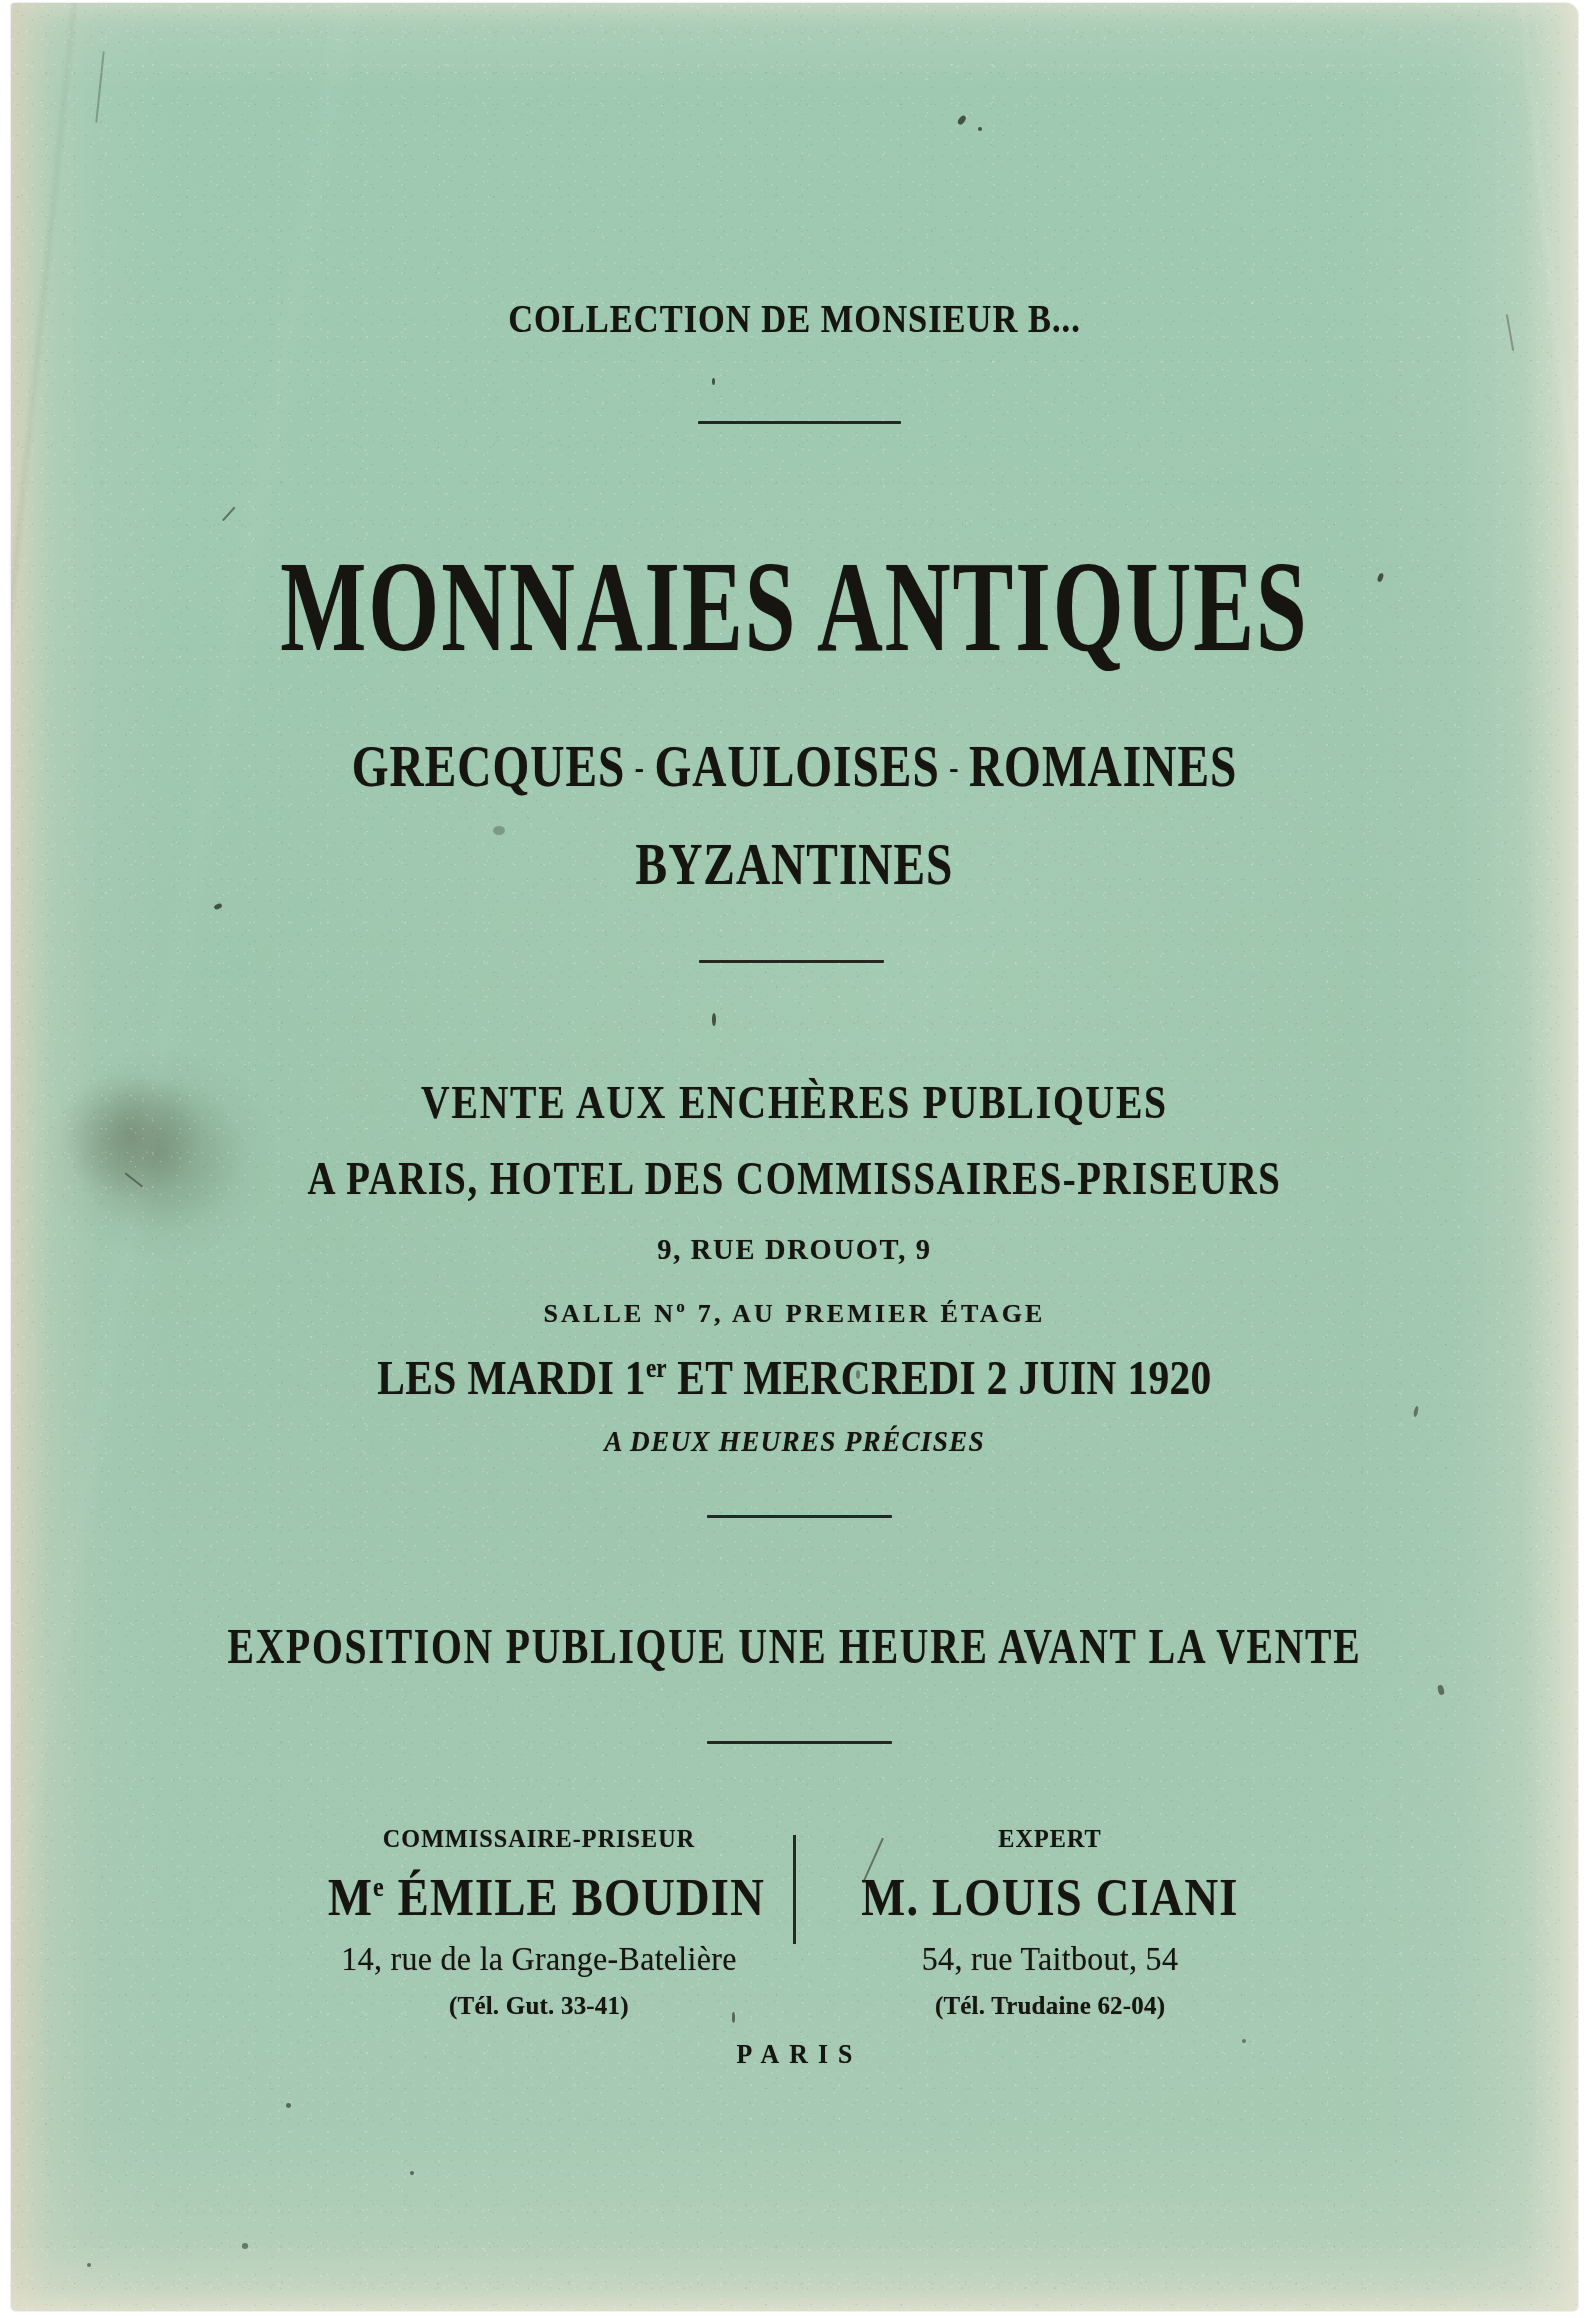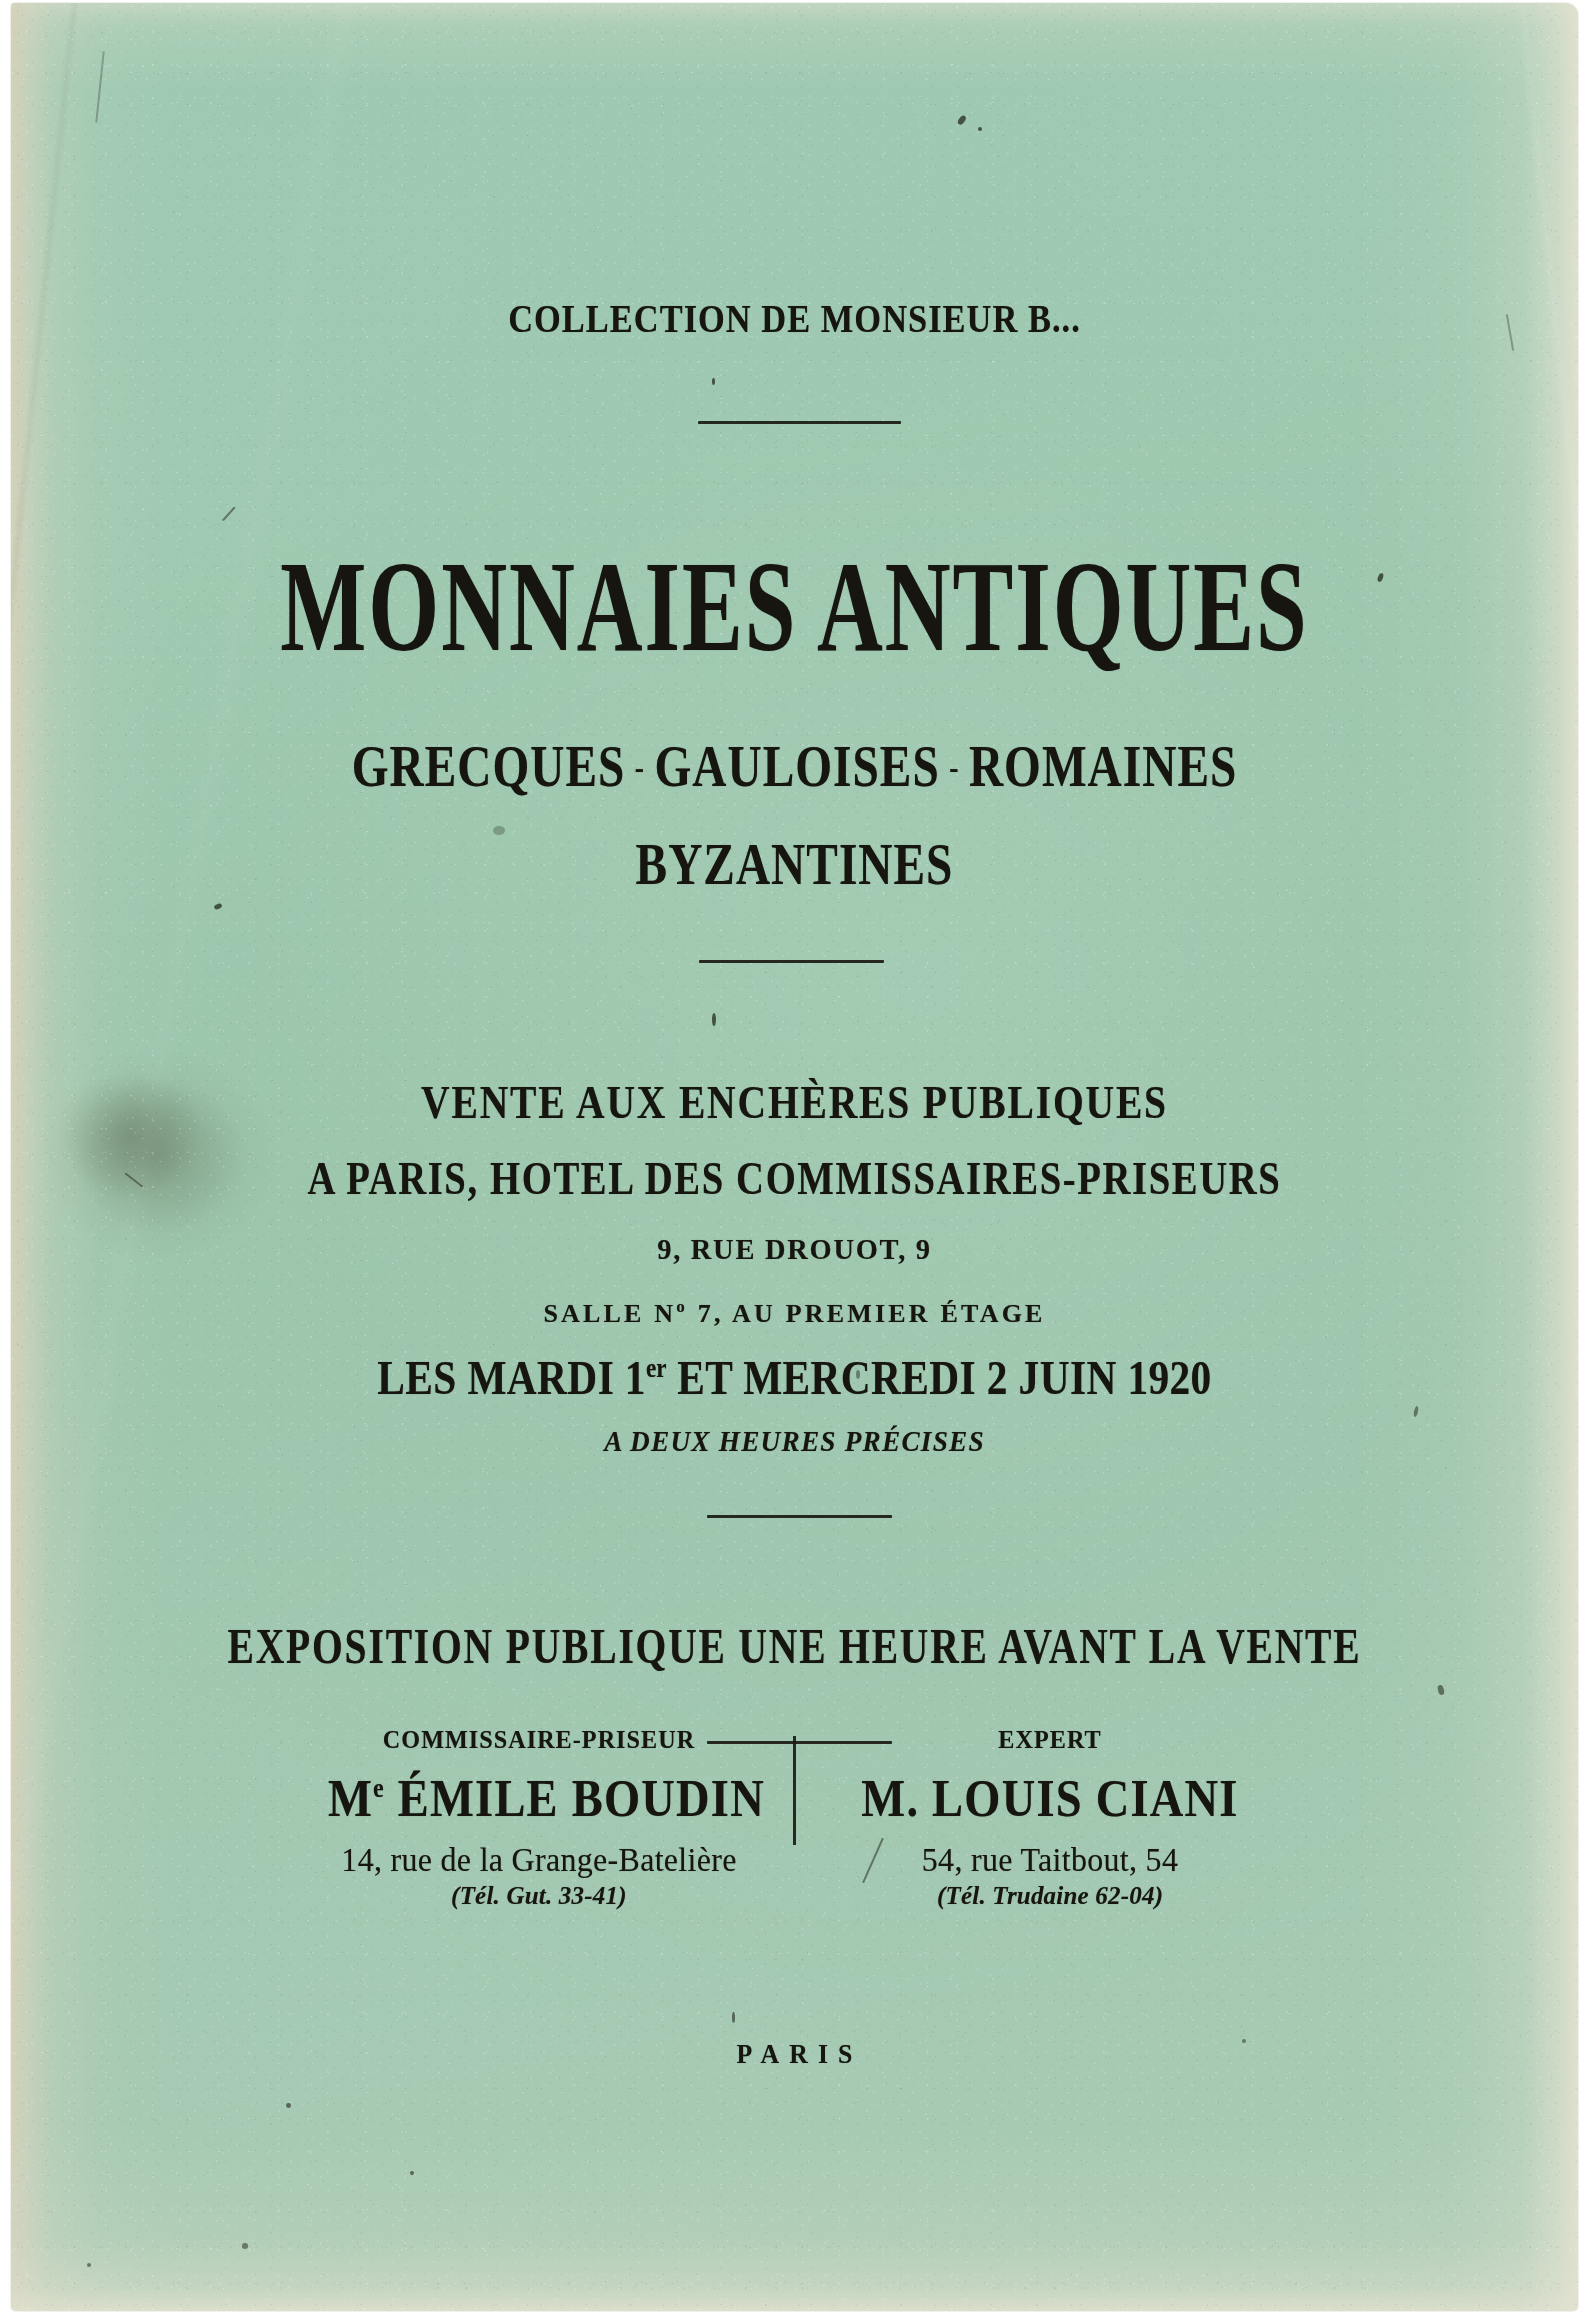--- a/index.html
+++ b/index.html
@@ -221,21 +221,21 @@
     top: 1616px;
     font-size: 46px;
     font-weight: 700;
     letter-spacing: 2.1px;
     transform: scaleX(0.86) scaleY(1.10);
   }
 
   
   #credits {
     position: absolute;
-    top: 1722px;
+    top: 1821px;
     left: 0;
     right: 0;
     display: flex;
     justify-content: center;
     align-items: flex-start;
   }
   .credit-col {
     width: 454px;
     text-align: center;
   }
@@ -259,26 +259,25 @@
   }
   .credit-addr {
     margin-top: 15px;
     font-size: 33px;
     font-weight: 400;
     letter-spacing: 0.3px;
     white-space: nowrap;
     transform: scaleX(0.97);
   }
   .credit-tel {
-    margin-top: 3px;
+    margin-top: 14px;
     font-size: 25px;
     font-weight: 700;
     letter-spacing: 0.2px;
     white-space: nowrap;
-    font-style: italic;
   }
   #credits-divider {
     width: 3.2px;
     height: 109px;
     background: #18170f;
     margin: 11px 27px 0 27px;
     opacity: 0.9;
     flex: none;
   }
 

